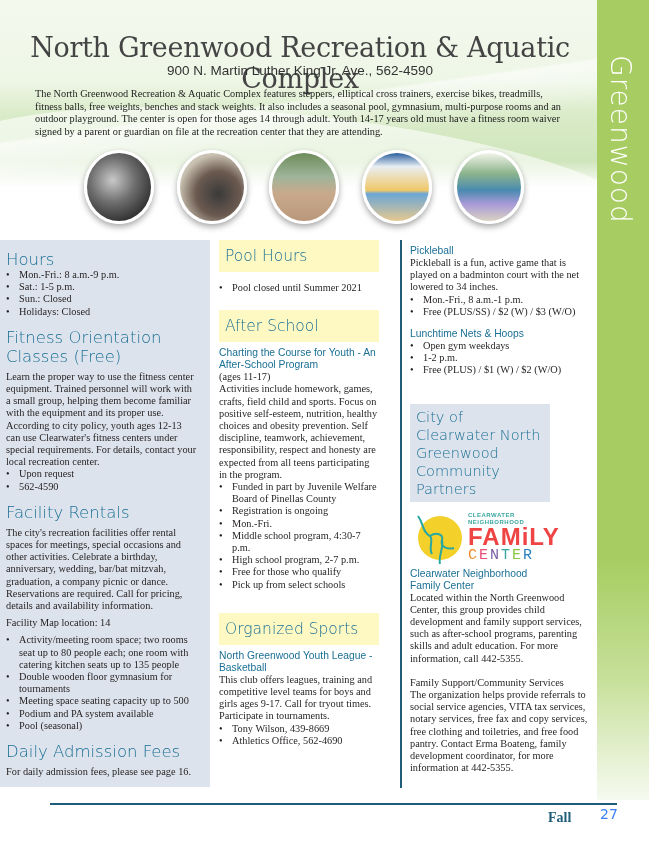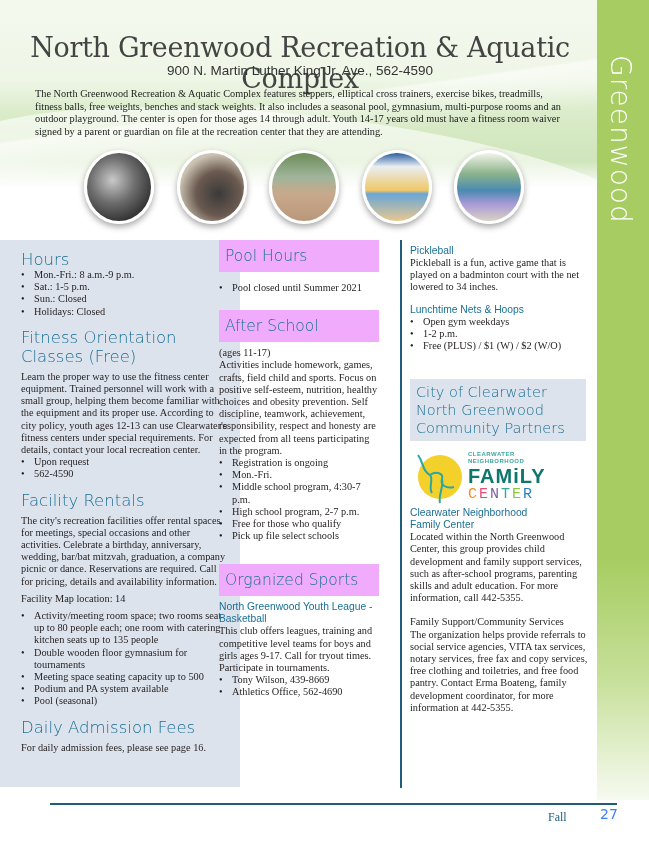--- a/index.html
+++ b/index.html
@@ -59,66 +59,66 @@
     background: linear-gradient(180deg, #a7cd62 0%, #a7cd62 70%, #c7e09a 85%, #f6faf0 100%);
   }
   .side-label {
     position: absolute; left: 607px; top: 55px; width: 30px; height: 150px;
     writing-mode: vertical-rl;
     font-family: "DejaVu Sans", sans-serif; font-size: 28px; font-weight: 200;
     color: #ffffff; letter-spacing: 1px;
   }
 
   .col-left {
-    position: absolute; left: 0; top: 240px; width: 240px; height: 547px;
-    background: #dde3ec; box-sizing: border-box; padding: 10px 12px 0 21px;
+    position: absolute; left: 0; top: 240px; width: 210px; height: 547px;
+    background: #dde3ec; box-sizing: border-box; padding: 10px 12px 0 6px;
   }
   .h-sans {
     font-family: "DejaVu Sans", sans-serif; font-weight: 200; color: #1a6f94;
     margin: 0;
   }
   .col-left .h-sans { font-size: 16.5px; line-height: 19px; }
   .body-text { font-size: 10.3px; line-height: 12.2px; margin: 0; }
   ul.bul { margin: 0; padding: 0; list-style: none; }
   ul.bul li { font-size: 10.3px; line-height: 12.2px; padding-left: 13px; position: relative; }
   ul.bul li::before { content: "•"; position: absolute; left: 0; top: 0; }
 
   .col-mid {
     position: absolute; left: 219px; top: 240px; width: 160px;
   }
   .box-head {
-    background: #f0abfc; height: 32px; box-sizing: border-box; padding: 5px 6px;
+    background: #fef9c3; height: 32px; box-sizing: border-box; padding: 5px 6px;
     font-family: "DejaVu Sans", sans-serif; font-weight: 200; color: #1a6f94;
     font-size: 15.5px; line-height: 22px;
   }
   .sub-head {
     font-family: "Liberation Sans", sans-serif; color: #1a6f94; font-size: 10.3px; line-height: 12px;
     margin: 0;
   }
   .col-rule {
     position: absolute; left: 400px; top: 240px; width: 1.5px; height: 548px; background: #1f5d7a;
   }
   .col-right {
     position: absolute; left: 410px; top: 245px; width: 178px;
   }
   .partners-box {
     background: #dde3ec; box-sizing: border-box; padding: 4px 6px;
     font-family: "DejaVu Sans", sans-serif; font-weight: 200; color: #1a6f94;
-    font-size: 14.5px; line-height: 18px; width: 176px;
+    font-size: 14.5px; line-height: 18px; width: 140px;
   }
   .logo { display: flex; align-items: center; gap: 6px; margin: 10px 0 4px 8px; }
   .logo-circle { width: 44px; height: 44px; border-radius: 50%; background: #f4d12a; position: relative; }
   .logo-circle svg { position: absolute; left: -8px; top: -6px; }
   .logo-text { display: flex; flex-direction: column; }
   .logo-small { font-family: "Liberation Sans", sans-serif; font-size: 6px; font-weight: bold; color: #3aa7a0; line-height: 7px; letter-spacing: 0.5px; }
-  .logo-family { font-family: "Liberation Sans", sans-serif; font-size: 20px; font-weight: bold; color: #0f766e; line-height: 22px; letter-spacing: 1px; }
+  .logo-family { font-family: "Liberation Sans", sans-serif; font-size: 24px; font-weight: bold; color: #ef4444; line-height: 22px; letter-spacing: 1px; }
   .logo-center { font-family: Liberation Mono, monospace; font-size: 15px; line-height: 16px; letter-spacing: 2px; }
 
   .bottom-rule { position: absolute; left: 50px; top: 803px; width: 567px; height: 1.5px; background: #1f5d7a; }
-  .footer-season { position: absolute; left: 548px; top: 810px; font-size: 12px; font-weight: normal; color: #1f5d7a; }
+  .footer-season { position: absolute; left: 548px; top: 810px; font-size: 14px; font-weight: bold; color: #1f5d7a; }
   .footer-page { position: absolute; left: 600px; top: 806px; font-family: "DejaVu Sans", sans-serif; font-size: 14px; color: #3b82f6; }
   .gap-s { height: 5px; } .gap-m { height: 10px; }
 </style>
 </head>
 <body>
 
 <div class="hero"></div>
 <div class="hero-sweep"></div>
 <h1 class="title">North Greenwood Recreation &amp; Aquatic Complex</h1>
 <div class="address-row">
@@ -177,46 +177,52 @@
 
 <div class="col-mid">
   <div class="box-head">Pool Hours</div>
   <div class="gap-m"></div>
   <ul class="bul">
     <li>Pool closed until Summer 2021</li>
   </ul>
   <div style="height:16px"></div>
   <div class="box-head">After School</div>
   <div class="gap-s"></div>
+  <p class="sub-head">Charting the Course for Youth - An After-School Program</p>
   <p class="body-text">(ages 11-17)</p>
   <p class="body-text">Activities include homework, games, crafts, field child and sports. Focus on positive self-esteem, nutrition, healthy choices and obesity prevention. Self discipline, teamwork, achievement, responsibility, respect and honesty are expected from all teens participating in the program.</p>
   <ul class="bul">
+    <li>Funded in part by Juvenile Welfare Board of Pinellas County</li>
     <li>Registration is ongoing</li>
     <li>Mon.-Fri.</li>
     <li>Middle school program, 4:30-7 p.m.</li>
     <li>High school program, 2-7 p.m.</li>
     <li>Free for those who qualify</li>
-    <li>Pick up file select schools</li>
+    <li>Pick up from select schools</li>
   </ul>
   <div style="height:22px"></div>
   <div class="box-head">Organized Sports</div>
   <div class="gap-s"></div>
   <p class="sub-head">North Greenwood Youth League - Basketball</p>
   <p class="body-text">This club offers leagues, training and competitive level teams for boys and girls ages 9-17. Call for tryout times. Participate in tournaments.</p>
   <ul class="bul">
     <li>Tony Wilson, 439-8669</li>
     <li>Athletics Office, 562-4690</li>
   </ul>
 </div>
 
 <div class="col-rule"></div>
 
 <div class="col-right">
   <p class="sub-head">Pickleball</p>
   <p class="body-text">Pickleball is a fun, active game that is played on a badminton court with the net lowered to 34 inches.</p>
+  <ul class="bul">
+    <li>Mon.-Fri., 8 a.m.-1 p.m.</li>
+    <li>Free (PLUS/SS) / $2 (W) / $3 (W/O)</li>
+  </ul>
   <div class="gap-m"></div>
   <p class="sub-head">Lunchtime Nets &amp; Hoops</p>
   <ul class="bul">
     <li>Open gym weekdays</li>
     <li>1-2 p.m.</li>
     <li>Free (PLUS) / $1 (W) / $2 (W/O)</li>
   </ul>
   <div style="height:27px"></div>
   <div class="partners-box">City of Clearwater North Greenwood Community Partners</div>
 

